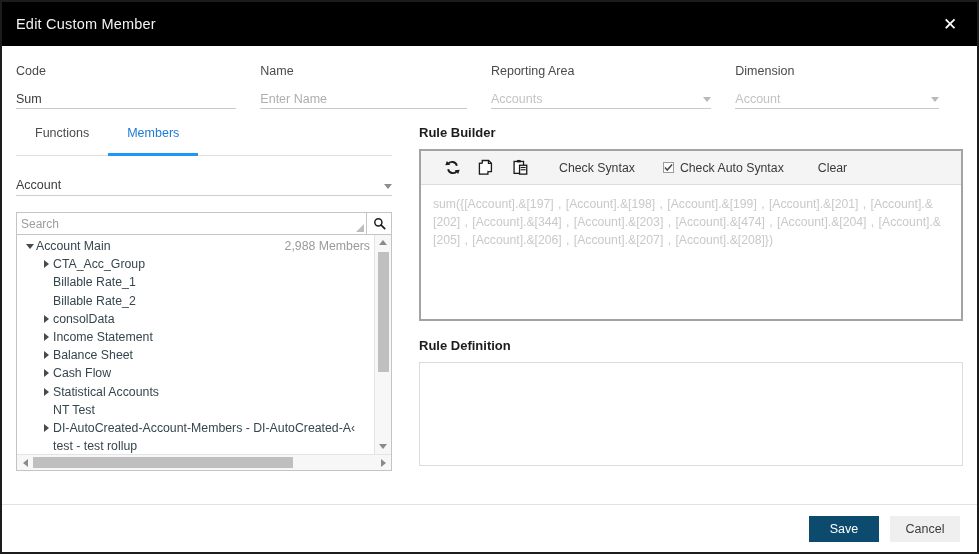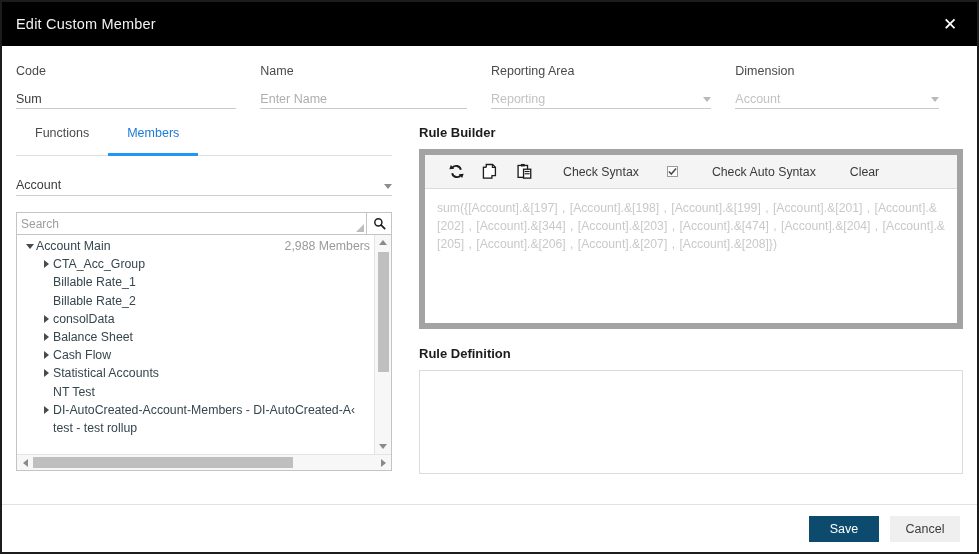--- a/index.html
+++ b/index.html
@@ -338,21 +338,21 @@
     box-sizing: border-box;
   }
   .section-title {
     font-size: 13px;
     color: #1c1c1c;
     font-weight: bold;
     margin-bottom: 9px;
   }
 
   .rb-box {
-    border: 6px solid #a3a3a3;
+    border: 2px solid #a3a3a3;
     box-sizing: border-box;
     background: #ffffff;
   }
   .rb-toolbar {
     background: #f4f4f4;
     border-bottom: 1px solid #dcdcdc;
     height: 33px;
     display: flex;
     align-items: center;
     padding-left: 14px;
@@ -370,21 +370,20 @@
     color: #3a3a3a;
     cursor: pointer;
     padding: 0 6px;
   }
   .rb-gap-1 { margin-left: 16px; }
   .rb-check-wrap {
     display: flex;
     align-items: center;
     margin-left: 22px;
     cursor: pointer;
-    gap: 28px;
   }
   .rb-check {
     width: 11px;
     height: 11px;
     border: 1px solid #9b9b9b;
     background: #fdfdfd;
     margin-right: 6px;
     display: flex;
     align-items: center;
     justify-content: center;
@@ -471,21 +470,21 @@
       <div class="field name">
         <div class="field-label">Name</div>
         <div class="field-input">
           <span class="field-value placeholder">Enter Name</span>
         </div>
       </div>
 
       <div class="field reporting">
         <div class="field-label">Reporting Area</div>
         <div class="field-input">
-          <span class="field-value disabled">Reporting</span>
+          <span class="field-value disabled">Accounts</span>
           <span class="caret dim"></span>
         </div>
       </div>
 
       <div class="field dimension">
         <div class="field-label">Dimension</div>
         <div class="field-input">
           <span class="field-value disabled">Account</span>
           <span class="caret dim"></span>
         </div>
@@ -546,20 +545,26 @@
                 </div>
                 <div class="tree-row" style="padding-left: 23px;">
                   <span class="tw"></span>
                   <span class="tree-label">Billable Rate_2</span>
                 </div>
                 <div class="tree-row" style="padding-left: 23px; justify-content: flex-end;">
                   <span class="tw">
                     <span class="tw-right"></span>
                   </span>
                   <span class="tree-label">consolData</span>
+                </div>
+                <div class="tree-row" style="padding-left: 23px;">
+                  <span class="tw">
+                    <span class="tw-right"></span>
+                  </span>
+                  <span class="tree-label">Income Statement</span>
                 </div>
                 <div class="tree-row" style="padding-left: 23px;">
                   <span class="tw">
                     <span class="tw-right"></span>
                   </span>
                   <span class="tree-label">Balance Sheet</span>
                 </div>
                 <div class="tree-row" style="padding-left: 23px;">
                   <span class="tw">
                     <span class="tw-right"></span>

